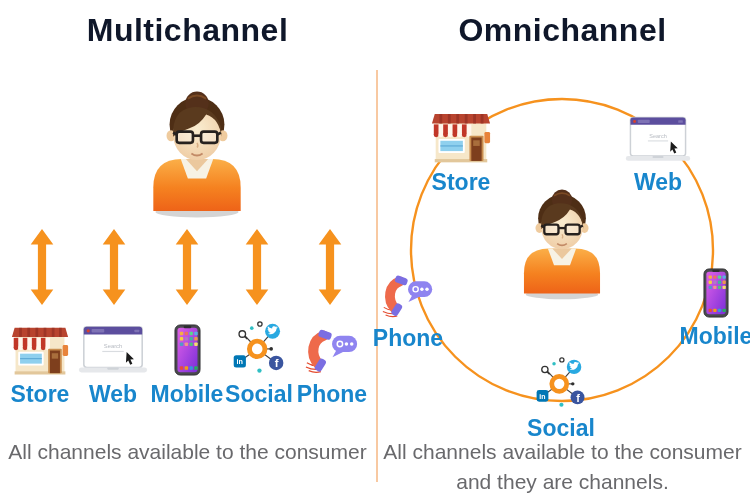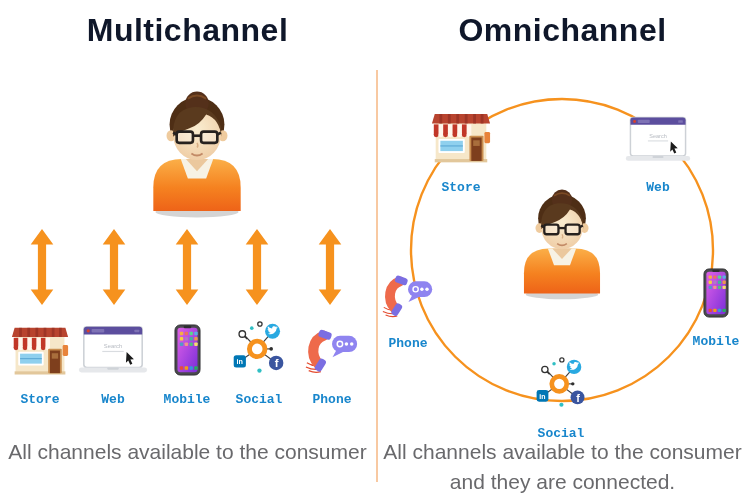--- a/index.html
+++ b/index.html
@@ -9,21 +9,21 @@
   #left-panel{left:0;}
   #right-panel{left:375px;}
   .big-title{position:absolute;top:12px;left:0;width:100%;text-align:center;
              font-size:32px;font-weight:bold;color:#0f172a;letter-spacing:0.5px;}
   .divider{position:absolute;left:376px;top:70px;width:2px;height:412px;background:#F8C9A2;}
   .avatar-box{position:absolute;}
   .arrow-box{position:absolute;top:229px;width:26px;height:76px;}
   .cell{position:absolute;width:76px;display:flex;flex-direction:column;align-items:center;}
   .cell-r{position:absolute;width:90px;display:flex;flex-direction:column;align-items:center;}
   .icon-box{height:58px;display:flex;align-items:flex-end;justify-content:center;}
-  .chan-label{margin-top:16px;font-size:13px;font-weight:bold;color:#1886CC;white-space:nowrap;font-family:Liberation Mono, monospace;}
+  .chan-label{margin-top:5px;font-size:23px;font-weight:bold;color:#1886CC;white-space:nowrap;}
   .caption{position:absolute;top:437px;left:0;width:100%;text-align:center;
            font-size:21px;line-height:1.42;color:#69696C;}
   .circle-svg{position:absolute;left:0;top:0;width:375px;height:500px;pointer-events:none;}
   svg.ic{display:block;}
 </style>
 </head>
 <body>
 
 <svg width="0" height="0" style="position:absolute" aria-hidden="true">
   <defs>
@@ -319,17 +319,17 @@
       <div class="icon-box">
           <svg class="ic" width="56" height="54">
             <use href="#ic-social"></use>
           </svg>
         </div>
       <div class="chan-label">Social</div>
     </div>
 
     <div class="caption">
       <div>All channels available to the consumer</div>
-      <div>and they are connected.</div>
+      <div>and they are channels.</div>
     </div>
   </div>
 
 </div>
 
 </body></html>

